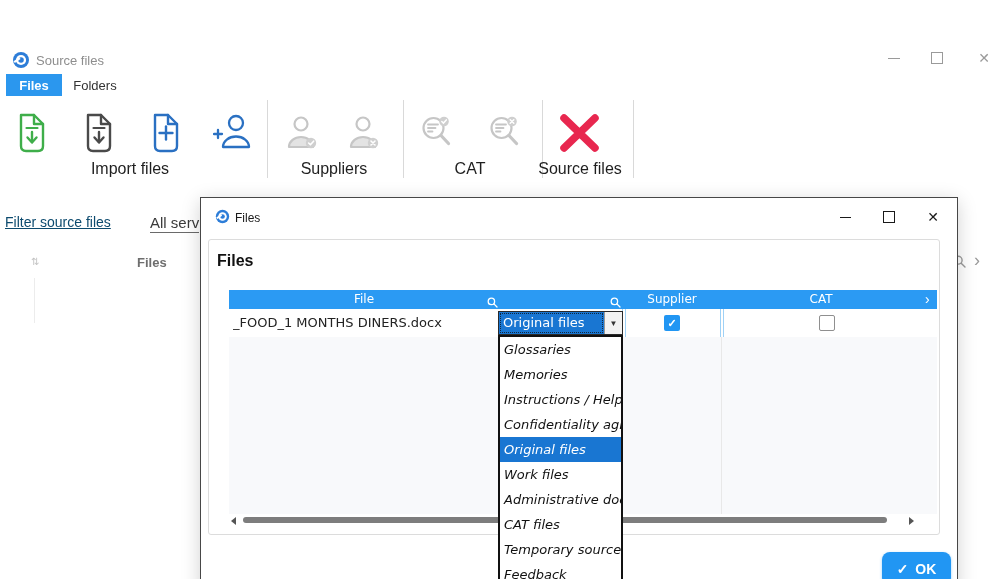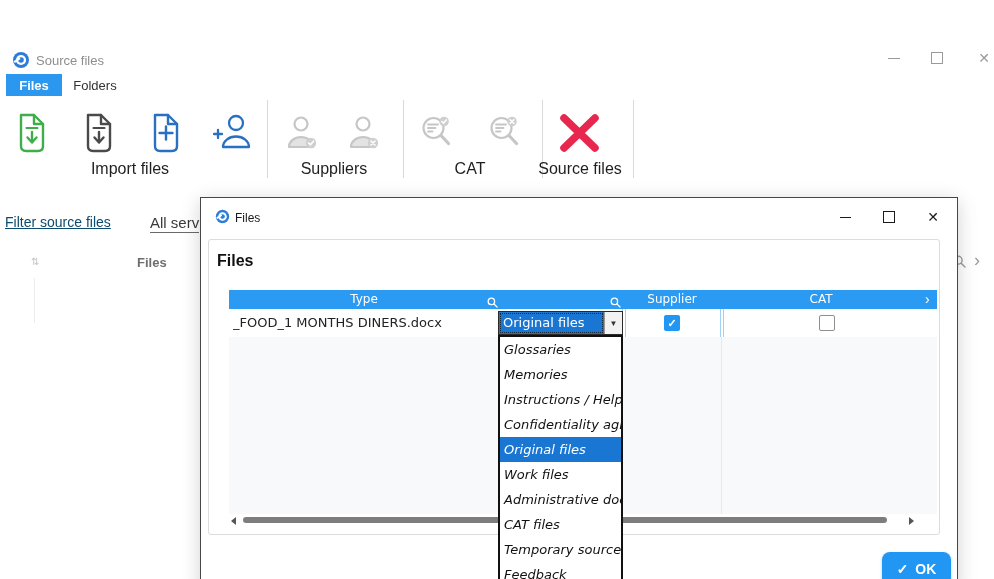--- a/index.html
+++ b/index.html
@@ -223,21 +223,21 @@
     <div class="abs dlg-btn" style="left:672px;top:8px;">
         <span class="dlg-maxbox"></span>
       </div>
     <div class="abs dlg-btn dlg-closex" style="left:716px;top:8px;">✕</div>
 
     <div class="abs panel"></div>
 
     <span class="abs dlg-heading" style="left:16px;top:54px;">Files</span>
 
     <div class="abs ghead" style="left:28px;top:92px;width:708px;">
-      <div class="abs ghead-cell grid-font" style="left:0;width:270px;">Type</div>
+      <div class="abs ghead-cell grid-font" style="left:0;width:270px;">File</div>
       <span class="abs" style="left:258px;top:4px;">
         <svg width="11" height="11" viewBox="0 0 11 11" fill="none" stroke="#fff" stroke-width="1.3">
             <circle cx="4.4" cy="4.4" r="3.2"></circle>
             <path d="M6.9 6.9 L10 10" stroke-linecap="round"></path>
           </svg>
       </span>
       <span class="abs" style="left:381px;top:4px;">
         <svg width="11" height="11" viewBox="0 0 11 11" fill="none" stroke="#fff" stroke-width="1.3">
             <circle cx="4.4" cy="4.4" r="3.2"></circle>
             <path d="M6.9 6.9 L10 10" stroke-linecap="round"></path>

